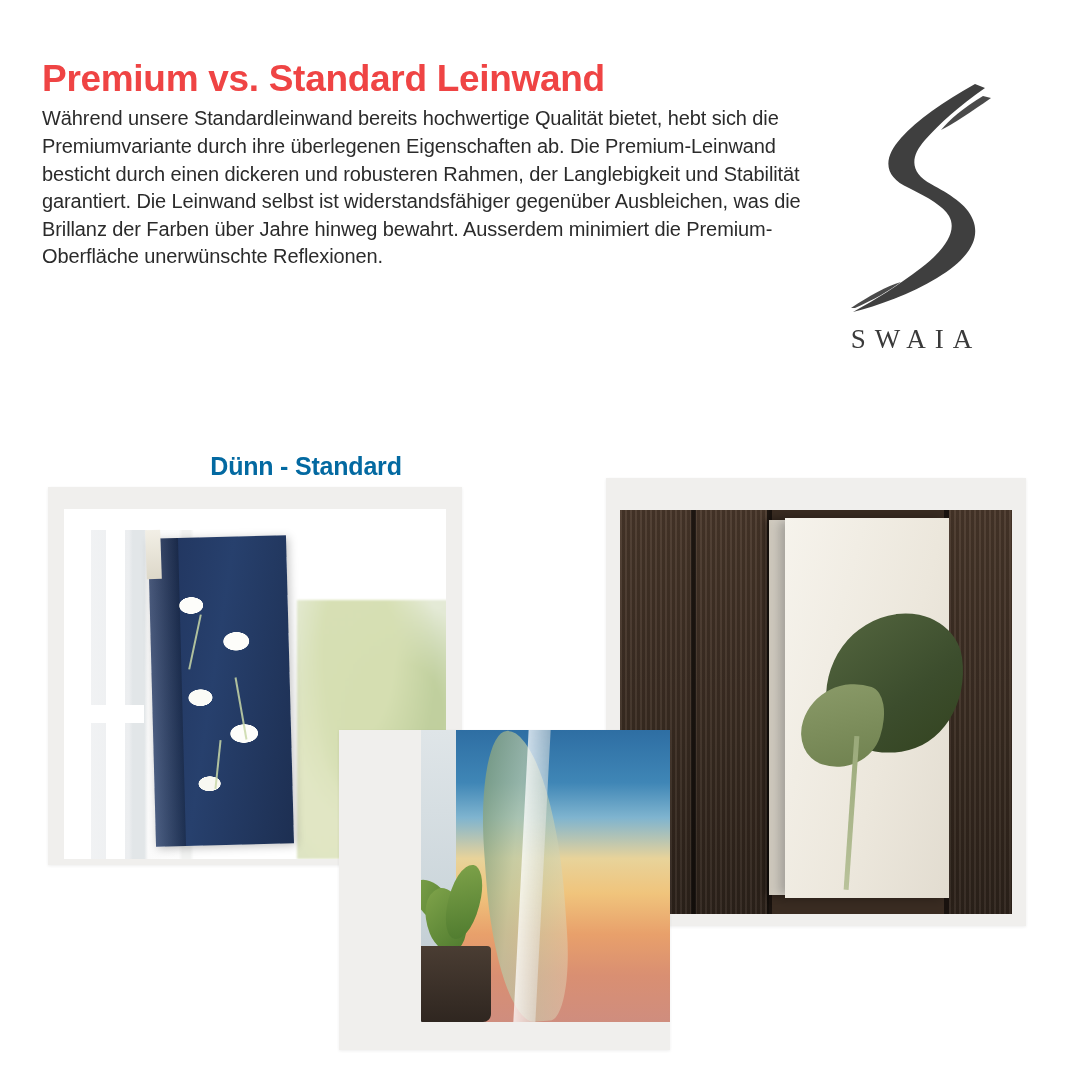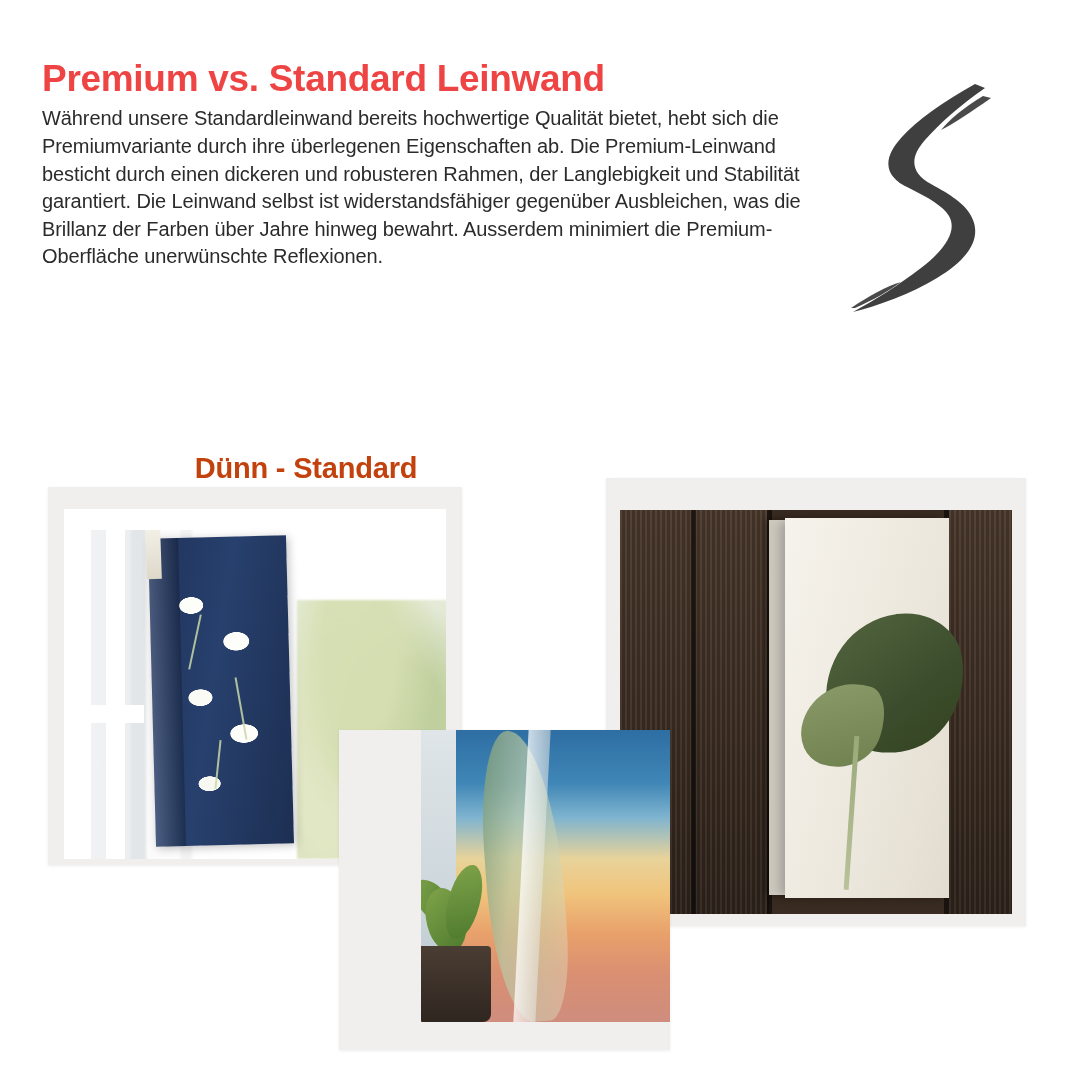--- a/index.html
+++ b/index.html
@@ -58,23 +58,23 @@
     letter-spacing: 9px;
     color: #3a3a3a;
     font-family: "Liberation Serif", serif;
     margin-top: -8px;
     padding-left: 6px;
   }
 
   
   .caption {
     position: absolute;
-    font-size: 29px;
+    font-size: 25px;
     font-weight: bold;
-    color: #c2410c;
+    color: #0369a1;
     letter-spacing: -0.2px;
   }
   .caption-left  { top: 452px; left: 96px;  width: 420px; text-align: center; }
   .caption-right { top: 476px; left: 606px; width: 420px; text-align: center; }
 
   
   .card {
     position: absolute;
     background: #f0efed;
     box-shadow: 0 1px 3px rgba(0,0,0,0.07);
@@ -226,20 +226,21 @@
   <h1 class="headline">Premium vs. Standard Leinwand</h1>
   <p class="body-copy">Während unsere Standardleinwand bereits hochwertige Qualität bietet, hebt sich die Premiumvariante durch ihre überlegenen Eigenschaften ab. Die Premium-Leinwand besticht durch einen dickeren und robusteren Rahmen, der Langlebigkeit und Stabilität garantiert. Die Leinwand selbst ist widerstandsfähiger gegenüber Ausbleichen, was die Brillanz der Farben über Jahre hinweg bewahrt. Ausserdem minimiert die Premium-Oberfläche unerwünschte Reflexionen.</p>
 </div>
 
 <div class="logo-block">
   <svg class="logo-mark" viewBox="0 0 176 260" aria-hidden="true">
     <path d="M150 12 C118 30 92 48 76 66 C58 86 58 104 84 116 C104 126 118 134 124 144 C132 158 122 176 96 196 C74 213 50 228 28 240 C52 234 86 222 112 206 C142 188 156 168 148 148 C142 132 124 122 106 112 C86 101 84 86 100 68 C114 52 134 34 160 16 Z" fill="#3f3f3f"></path>
     <path d="M158 24 C138 36 124 48 116 58 C128 52 146 40 166 26 Z" fill="#4a4a4a"></path>
     <path d="M30 236 C48 228 64 219 76 210 C62 214 44 224 26 236 Z" fill="#4a4a4a"></path>
   </svg>
+  <div class="logo-word">SWAIA</div>
 </div>
 
 <div class="caption caption-left">Dünn - Standard</div>
 <div class="caption caption-right">Dick - Premium</div>
 
 <div class="card card-left">
   <div class="inner">
     <div class="ph-left">
       <div class="win-bar" style="left:0;top:0;width:100%;height:6%;"></div>
       <div class="win-bar" style="left:0;top:0;width:7%;height:100%;"></div>

